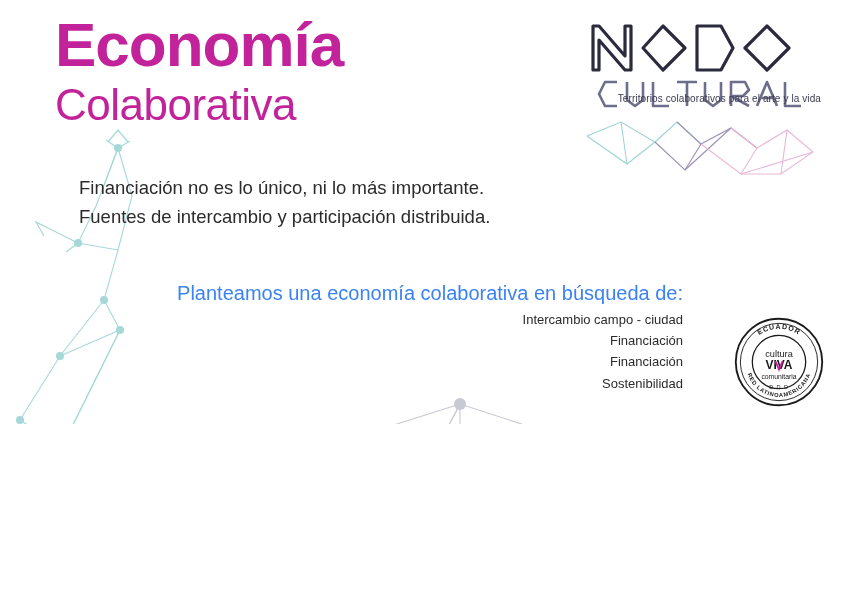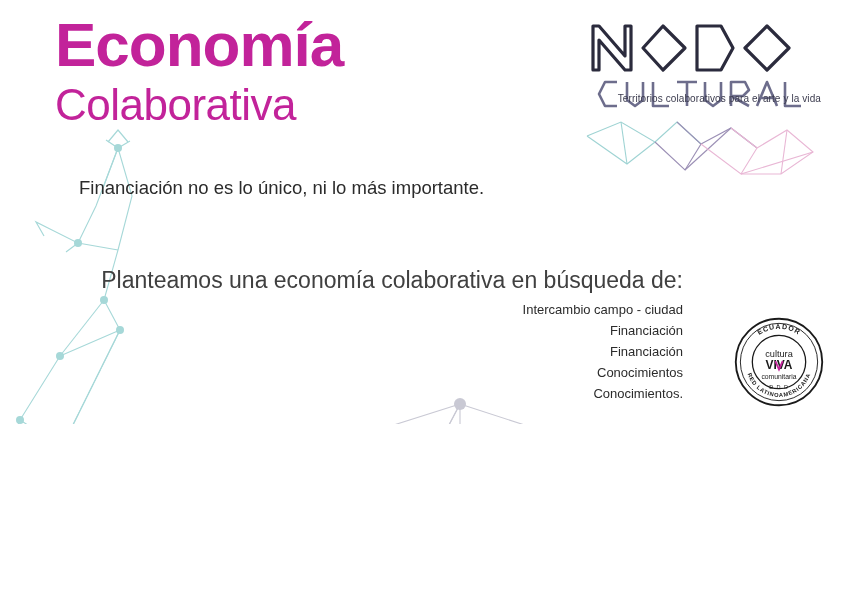--- a/index.html
+++ b/index.html
@@ -63,24 +63,25 @@
   }
   
   #body-block {
     position: absolute;
     right: 160px;
     top: 262px;
     text-align: right;
     z-index: 3;
   }
   #body-intro {
-    font-size: 23px;
-    color: #404040;
+    font-size: 20px;
+    color: #3b82f6;
     line-height: 1.62;
     white-space: nowrap;
+    margin-top: 15px;
   }
   #body-list li {
     list-style: none;
     font-size: 13px;
     color: #2b2b2b;
     line-height: 1.62;
     white-space: nowrap;
   }
   
   #logo-nodo {
@@ -214,30 +215,30 @@
     </g>
   </svg>
 
   <div id="title-block">
     <div id="title-main">Economía</div>
     <div id="title-sub">Colaborativa</div>
   </div>
 
   <div id="subtitle-block">
     <div>Financiación no es lo único, ni lo más importante.</div>
+    <div>Fuentes de intercambio y participación distribuida.</div>
   </div>
 
   <div id="body-block">
     <div id="body-intro">Planteamos una economía colaborativa en búsqueda de:</div>
     <ul id="body-list">
       <li>Intercambio campo - ciudad</li>
       <li>Financiación</li>
       <li>Financiación</li>
-      <li>Conocimientos</li>
-      <li>Conocimientos.</li>
+      <li>Sostenibilidad</li>
     </ul>
   </div>
 
   <svg id="logo-nodo" viewBox="0 0 240 170" xmlns="http://www.w3.org/2000/svg">
 
     <g stroke="#2b2b3d" stroke-width="3.2" fill="none" stroke-linejoin="round">
 
       <path d="M12 8 L12 52 L18 52 L18 22 L44 52 L50 52 L50 8 L44 8 L44 38 L18 8 Z"></path>
 
       <path d="M62 30 L82 8 L104 30 L82 52 Z"></path>

